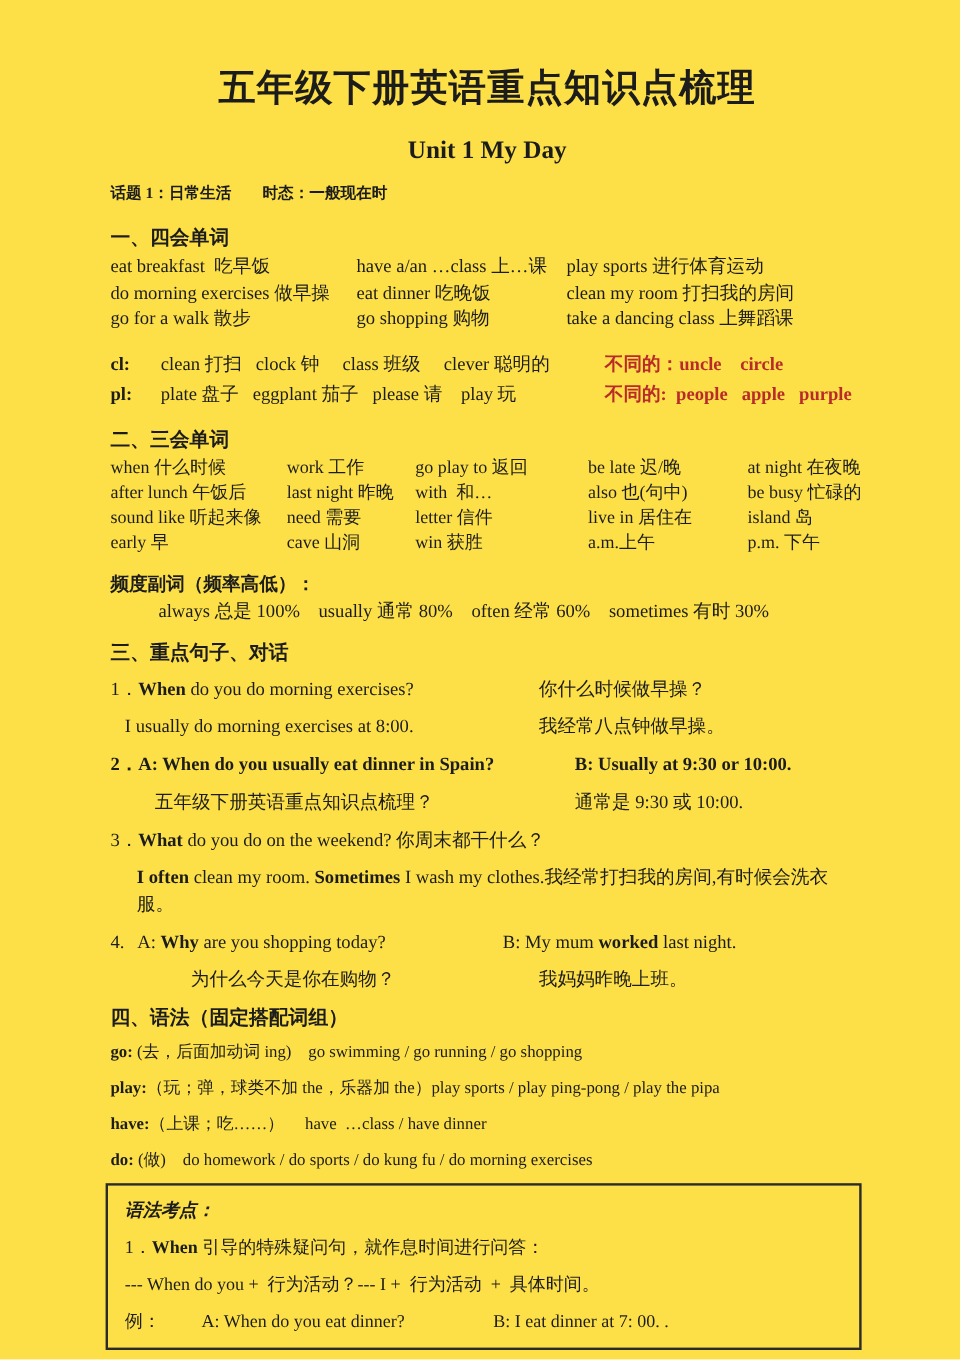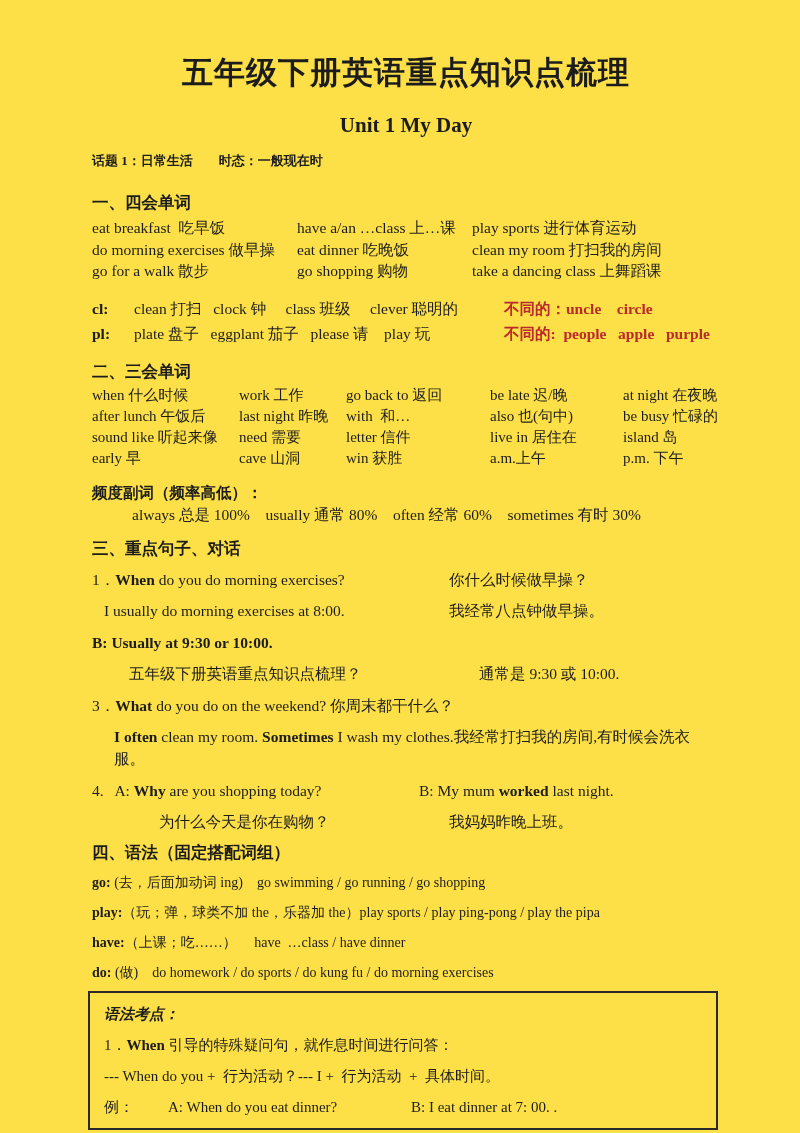--- a/index.html
+++ b/index.html
@@ -27,21 +27,21 @@
     margin-top:19px;
     text-align:center;
     font-size:21px; font-weight:bold;
   }
   .topic-line {
     margin-top:14px;
     font-size:13px; font-weight:bold;
   }
 
   .sec-heading { font-size:16.5px; font-weight:bold; line-height:22px; }
-  .h-s1 { margin-top:22px; }
+  .h-s1 { margin-top:17px; }
   .h-s2 { margin-top:15px; }
   .h-s3 { margin-top:12px; }
   .h-s4 { margin-top:9px; }
 
   .grid3 {
     display:grid; grid-template-columns:205px 175px 1fr;
     font-size:15.5px; line-height:21.5px; margin-top:3px;
   }
   .grid5 {
     display:grid; grid-template-columns:147px 107px 144px 133px 1fr;
@@ -109,21 +109,21 @@
         <span class="clpl-label">pl:</span>
         <span class="clpl-body pre">plate 盘子   eggplant 茄子   please 请    play 玩</span>
         <span class="red pre">不同的:  people   apple   purple</span>
       </div>
     </div>
 
     <div class="sec-heading h-s2">二、三会单词</div>
     <div class="grid5">
       <span class="pre">when 什么时候</span>
       <span class="pre">work 工作</span>
-      <span class="pre">go back to 返回</span>
+      <span class="pre">go play to 返回</span>
       <span class="pre">be late 迟/晚</span>
       <span class="pre">at night 在夜晚</span>
       <span class="pre">after lunch 午饭后</span>
       <span class="pre">last night 昨晚</span>
       <span class="pre">with  和…</span>
       <span class="pre">also 也(句中)</span>
       <span class="pre">be busy 忙碌的</span>
       <span class="pre">sound like 听起来像</span>
       <span class="pre">need 需要</span>
       <span class="pre">letter 信件</span>
@@ -144,20 +144,21 @@
     <div class="sline" style="--w:357px">
       <span class="lcol"><span>1．</span><span class="b">When</span><span class="pre"> do you do morning exercises?</span></span>
       <span class="rcol">你什么时候做早操？</span>
     </div>
     <div class="sline" style="--w:345px; padding-left:12px">
       <span class="lcol">I usually do morning exercises at 8:00.</span>
       <span class="rcol">我经常八点钟做早操。</span>
     </div>
 
     <div class="sline mt-lg" style="--w:387px">
+      <span class="lcol"><span class="b">2．</span><span class="b">A: When do you usually eat dinner in Spain?</span></span>
       <span class="rcol b">B: Usually at 9:30 or 10:00.</span>
     </div>
     <div class="sline" style="--w:350px; padding-left:37px">
       <span class="lcol">五年级下册英语重点知识点梳理？</span>
       <span class="rcol">通常是 9:30 或 10:00.</span>
     </div>
 
     <div class="sline mt-lg" style="--w:auto">
       <span><span>3．</span><span class="b">What</span><span class="pre"> do you do on the weekend? 你周末都干什么？</span></span>
     </div>

